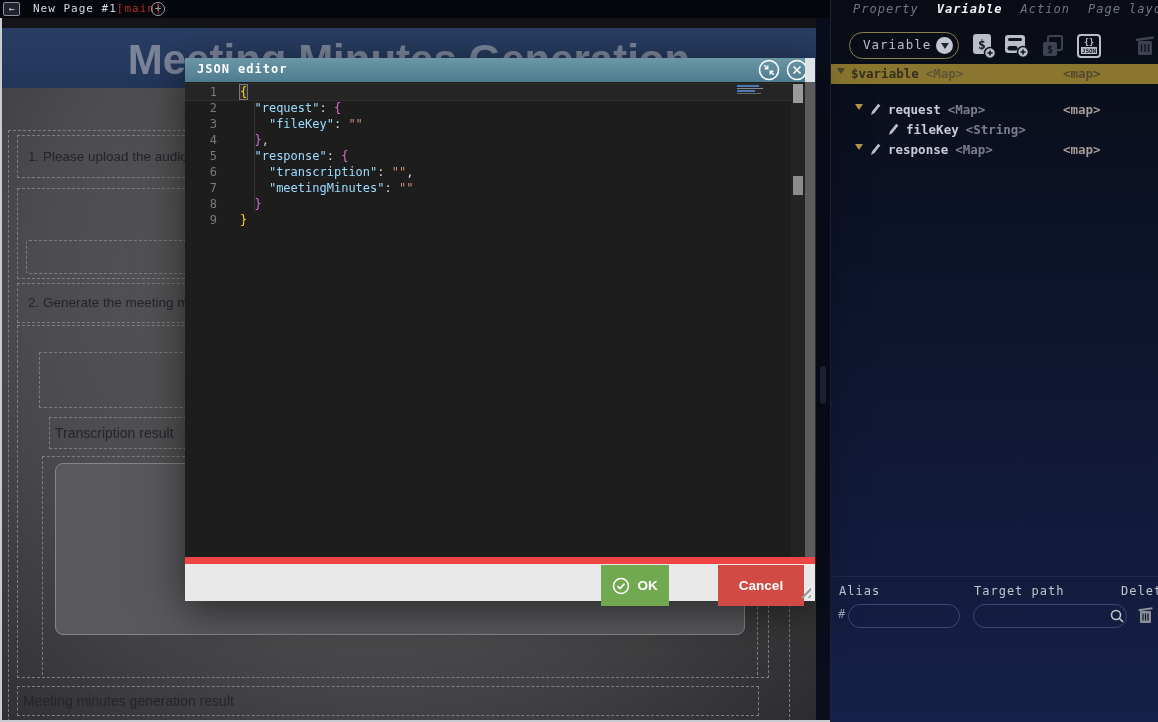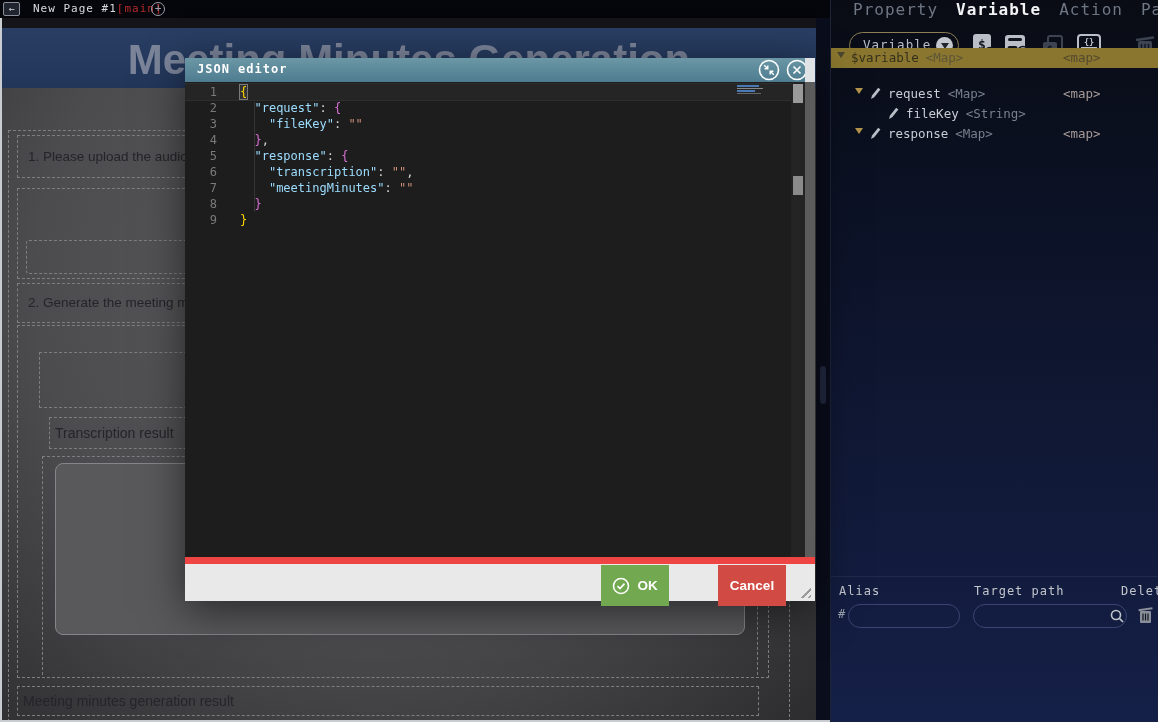--- a/index.html
+++ b/index.html
@@ -42,30 +42,30 @@
   .page-outline { left:6px; top:112px; width:782px; height:592px; }
   
   .canvas-gutter { position:absolute; left:816px; top:18px; width:14px; height:702px; background:#0a0e1c; z-index:5; }
   .canvas-gutter .thumb { position:absolute; left:4px; top:348px; width:6px; height:38px; background:#222941; border-radius:3px; }
   
   .panel { position:absolute; left:830px; top:0; width:328px; height:722px; z-index:31;
     background:linear-gradient(180deg,#090c14 0%,#0c1226 30%,#152048 100%);
     border-left:1px solid #1d2436; }
   .panel-tabs { position:absolute; left:0; top:0; width:100%; height:18px; display:flex; align-items:center; }
   .collapse-icon { margin-left:4px; width:19px; height:14px; }
-  .tab { font-size:16px; color:#6f7684; letter-spacing:1px; margin-left:18px; white-space:nowrap; }
+  .tab { font-size:12px; color:#6f7684; letter-spacing:1px; margin-left:18px; white-space:nowrap;font-style:italic; }
   .tab.active { color:#f2f3f5; font-weight:bold; }
   .panel-toolbar { position:absolute; left:0; top:30px; width:100%; height:32px; }
   .var-dropdown { position:absolute; left:18px; top:2px; width:110px; height:27px; border:1.5px solid #8d7f55;
     border-radius:14px; color:#b9bec7; font-size:12.5px; line-height:24px; padding-left:13px; letter-spacing:1px; }
   .var-dropdown .chev { position:absolute; right:5px; top:4px; width:17px; height:17px; border-radius:50%; background:#c3c7ce; }
   .var-dropdown .chev:after { content:""; position:absolute; left:4.5px; top:6px; border:4px solid transparent; border-top:6px solid #20242f; }
   .tb-icon { position:absolute; top:2px; width:28px; height:28px; }
   
-  .var-tree { position:absolute; left:0; top:48px; width:100%; }
+  .var-tree { position:absolute; left:0; top:64px; width:100%;font-weight:bold; }
   .tree-row { position:relative; height:20px; font-size:12.5px; line-height:20px; white-space:nowrap; }
   .tree-row .name { color:#c9ccd4; }
   .tree-row .suffix { color:#787e8e; margin-left:7px; }
   .tree-row .right { position:absolute; left:232px; top:0; color:#a79a98; }
   .tree-row.selected { background:#8a762e; }
   .tree-row.selected .name { color:#34301d; }
   .tree-row.selected .suffix { color:#5d5538; }
   .tree-row.selected .right { color:#55492f; }
   .expander { display:inline-block; width:0; height:0; border:4.5px solid transparent; border-top:6px solid #b3954a;
     vertical-align:middle; margin-right:6px; margin-bottom:3px; }
@@ -105,21 +105,21 @@
   .ed-scroll { position:absolute; left:606px; top:0; width:14px; height:475px; background:#242424; }
   .ed-thumb1 { position:absolute; left:2px; top:2px; width:10px; height:19px; background:#9a9a9a; }
   .ed-thumb2 { position:absolute; left:2px; top:94px; width:10px; height:19px; background:#8b8b8b; }
   .modal-strip { position:absolute; left:620px; top:24px; width:10px; height:475px; background:#5c5c5c; }
   .modal-strip-top { position:absolute; left:620px; top:0; width:10px; height:24px; background:#dfe3e5; }
   .modal-footer { position:absolute; left:0; top:499px; width:100%; height:44px; background:#e9e9e9; border-top:7px solid #ef4444; }
   .btn { position:absolute; top:1px; height:41px; border:none; color:#fff; font-family:"Liberation Sans",sans-serif;
     font-size:13.5px; font-weight:bold; cursor:pointer; }
   .btn-ok { left:416px; width:68px; background:#71a850; }
   .btn-ok svg { vertical-align:-5px; margin-right:7px; }
-  .btn-cancel { left:533px; width:68px; background:#d14b44; }
+  .btn-cancel { left:533px; width:86px; background:#d14b44; }
   .resize-handle { position:absolute; left:612px; top:527px; width:14px; height:13px;
     background:repeating-linear-gradient(135deg, transparent 0 3px, #9a9a9a 3px 4.5px); 
     clip-path:polygon(100% 0, 100% 100%, 0 100%); }
 </style>
 </head>
 <body>
 
 <div class="window">
 
   <div class="canvas">

